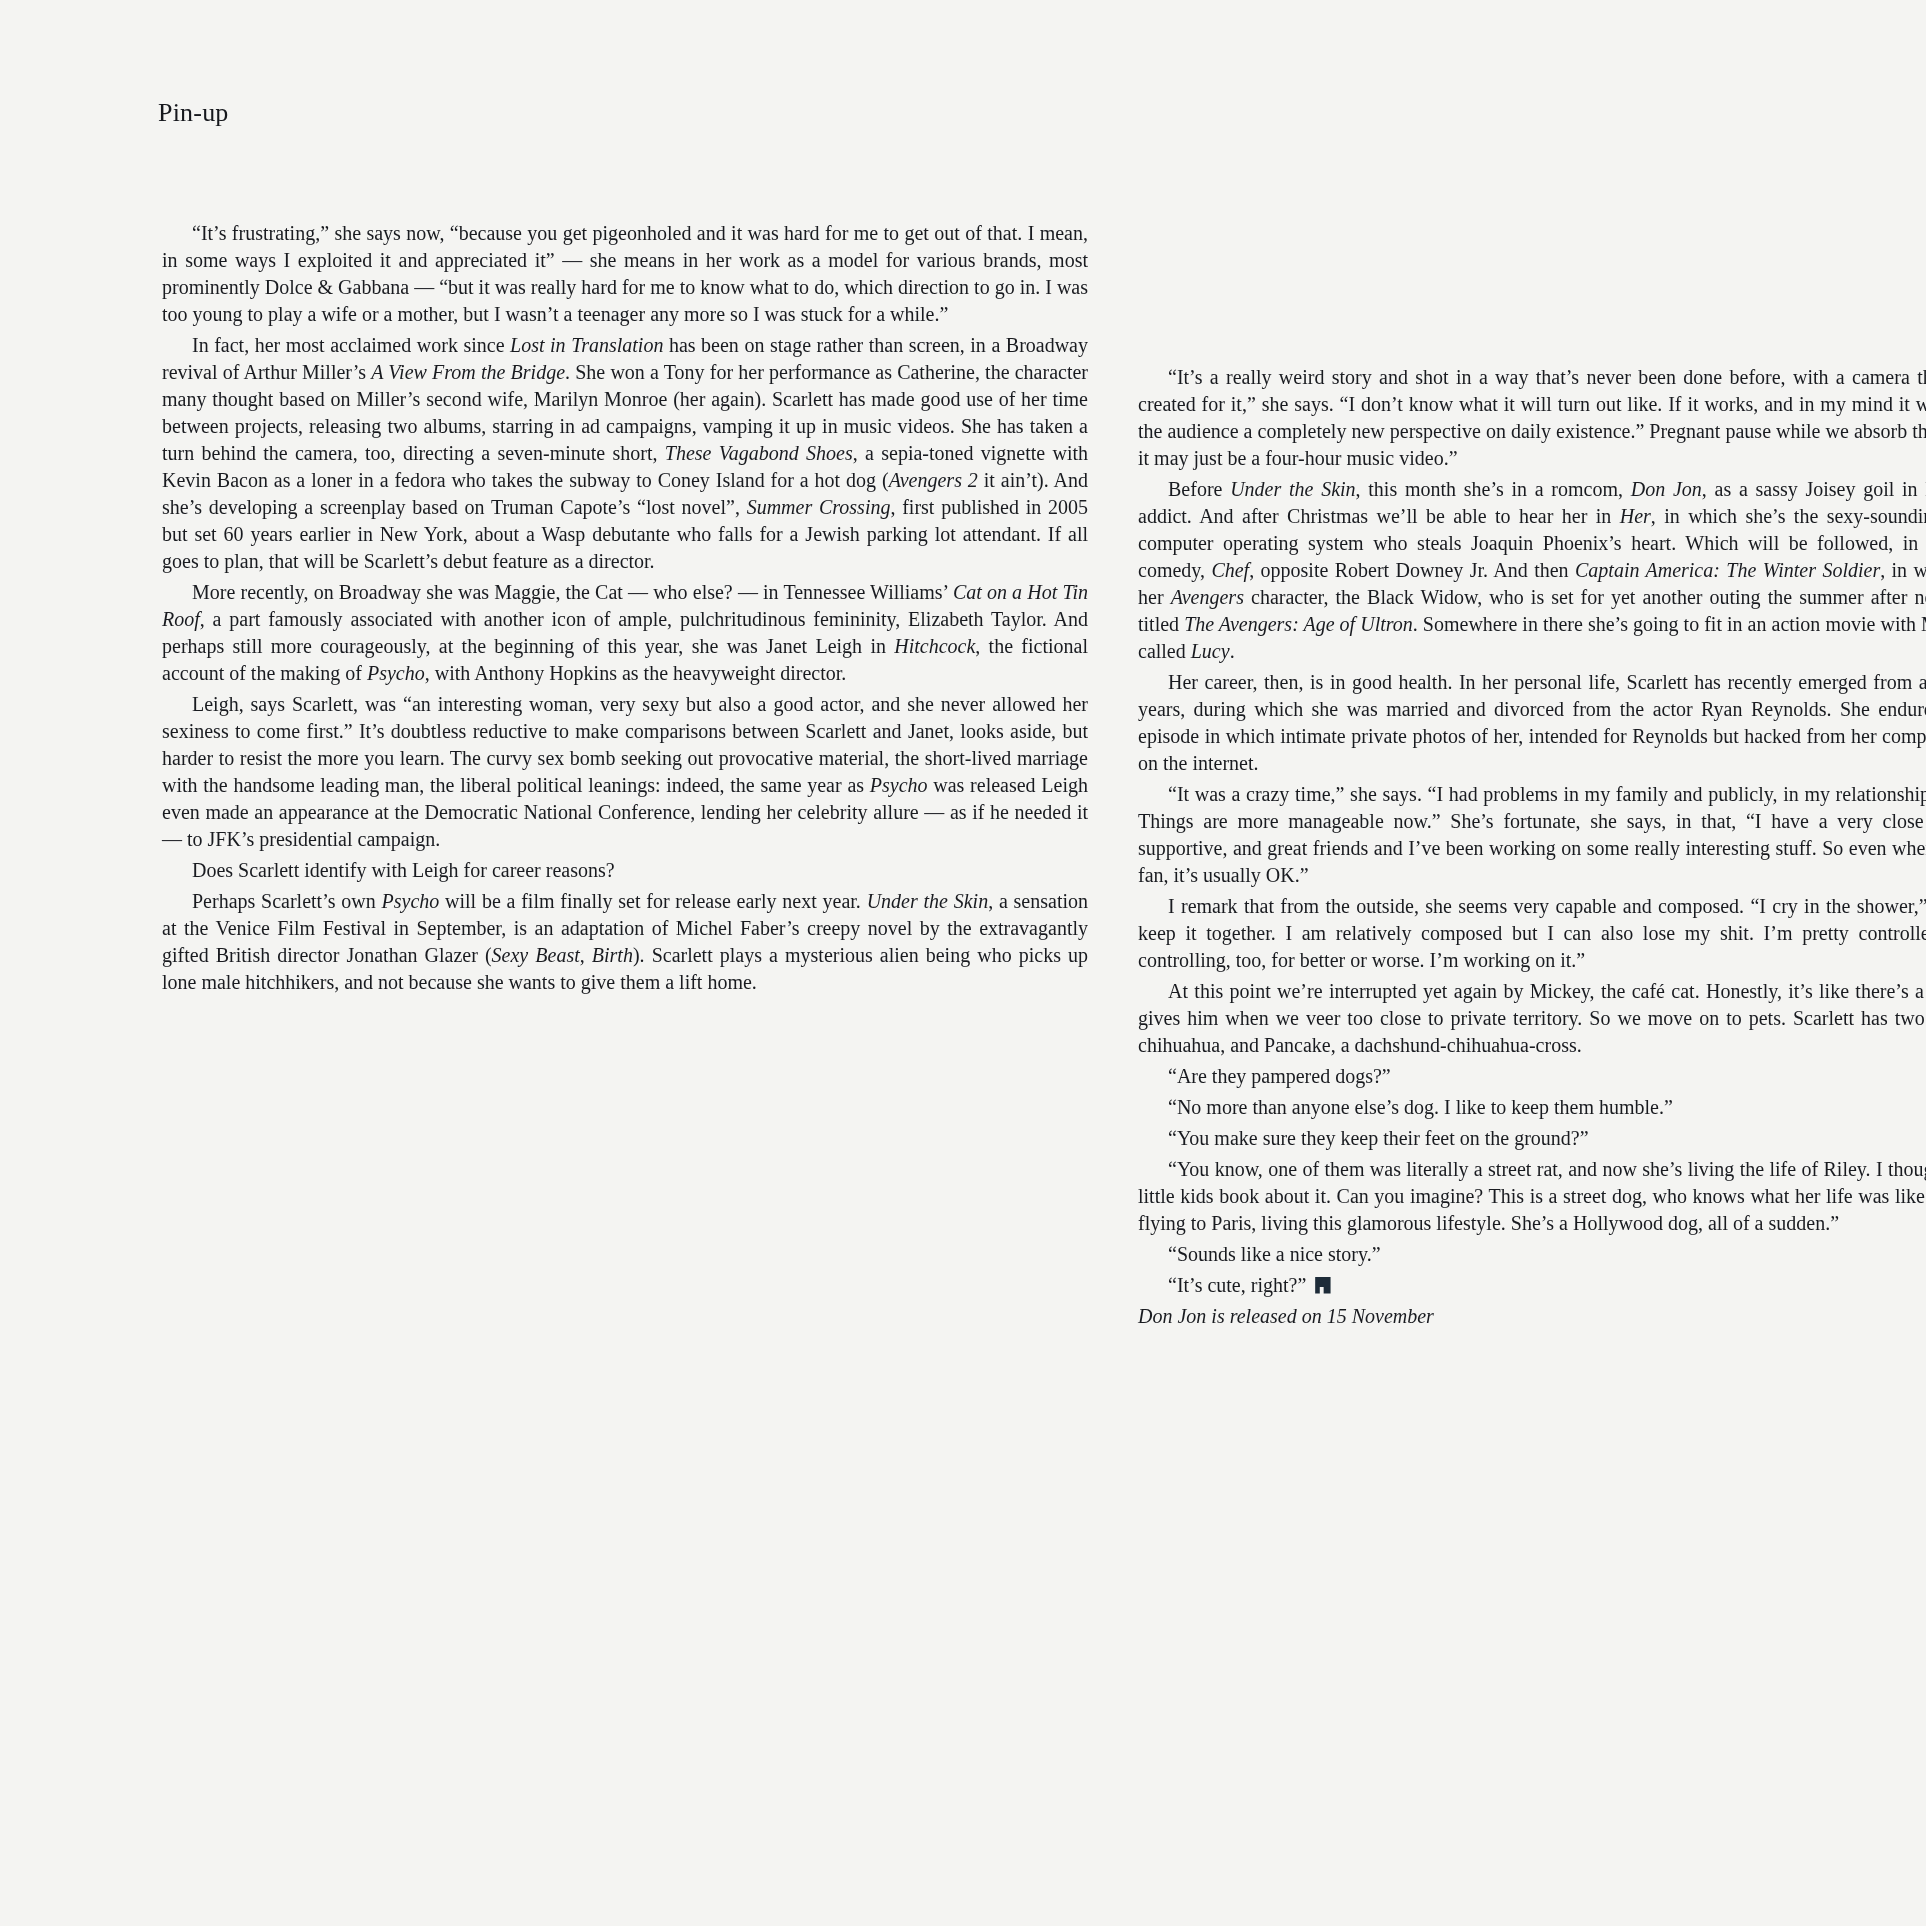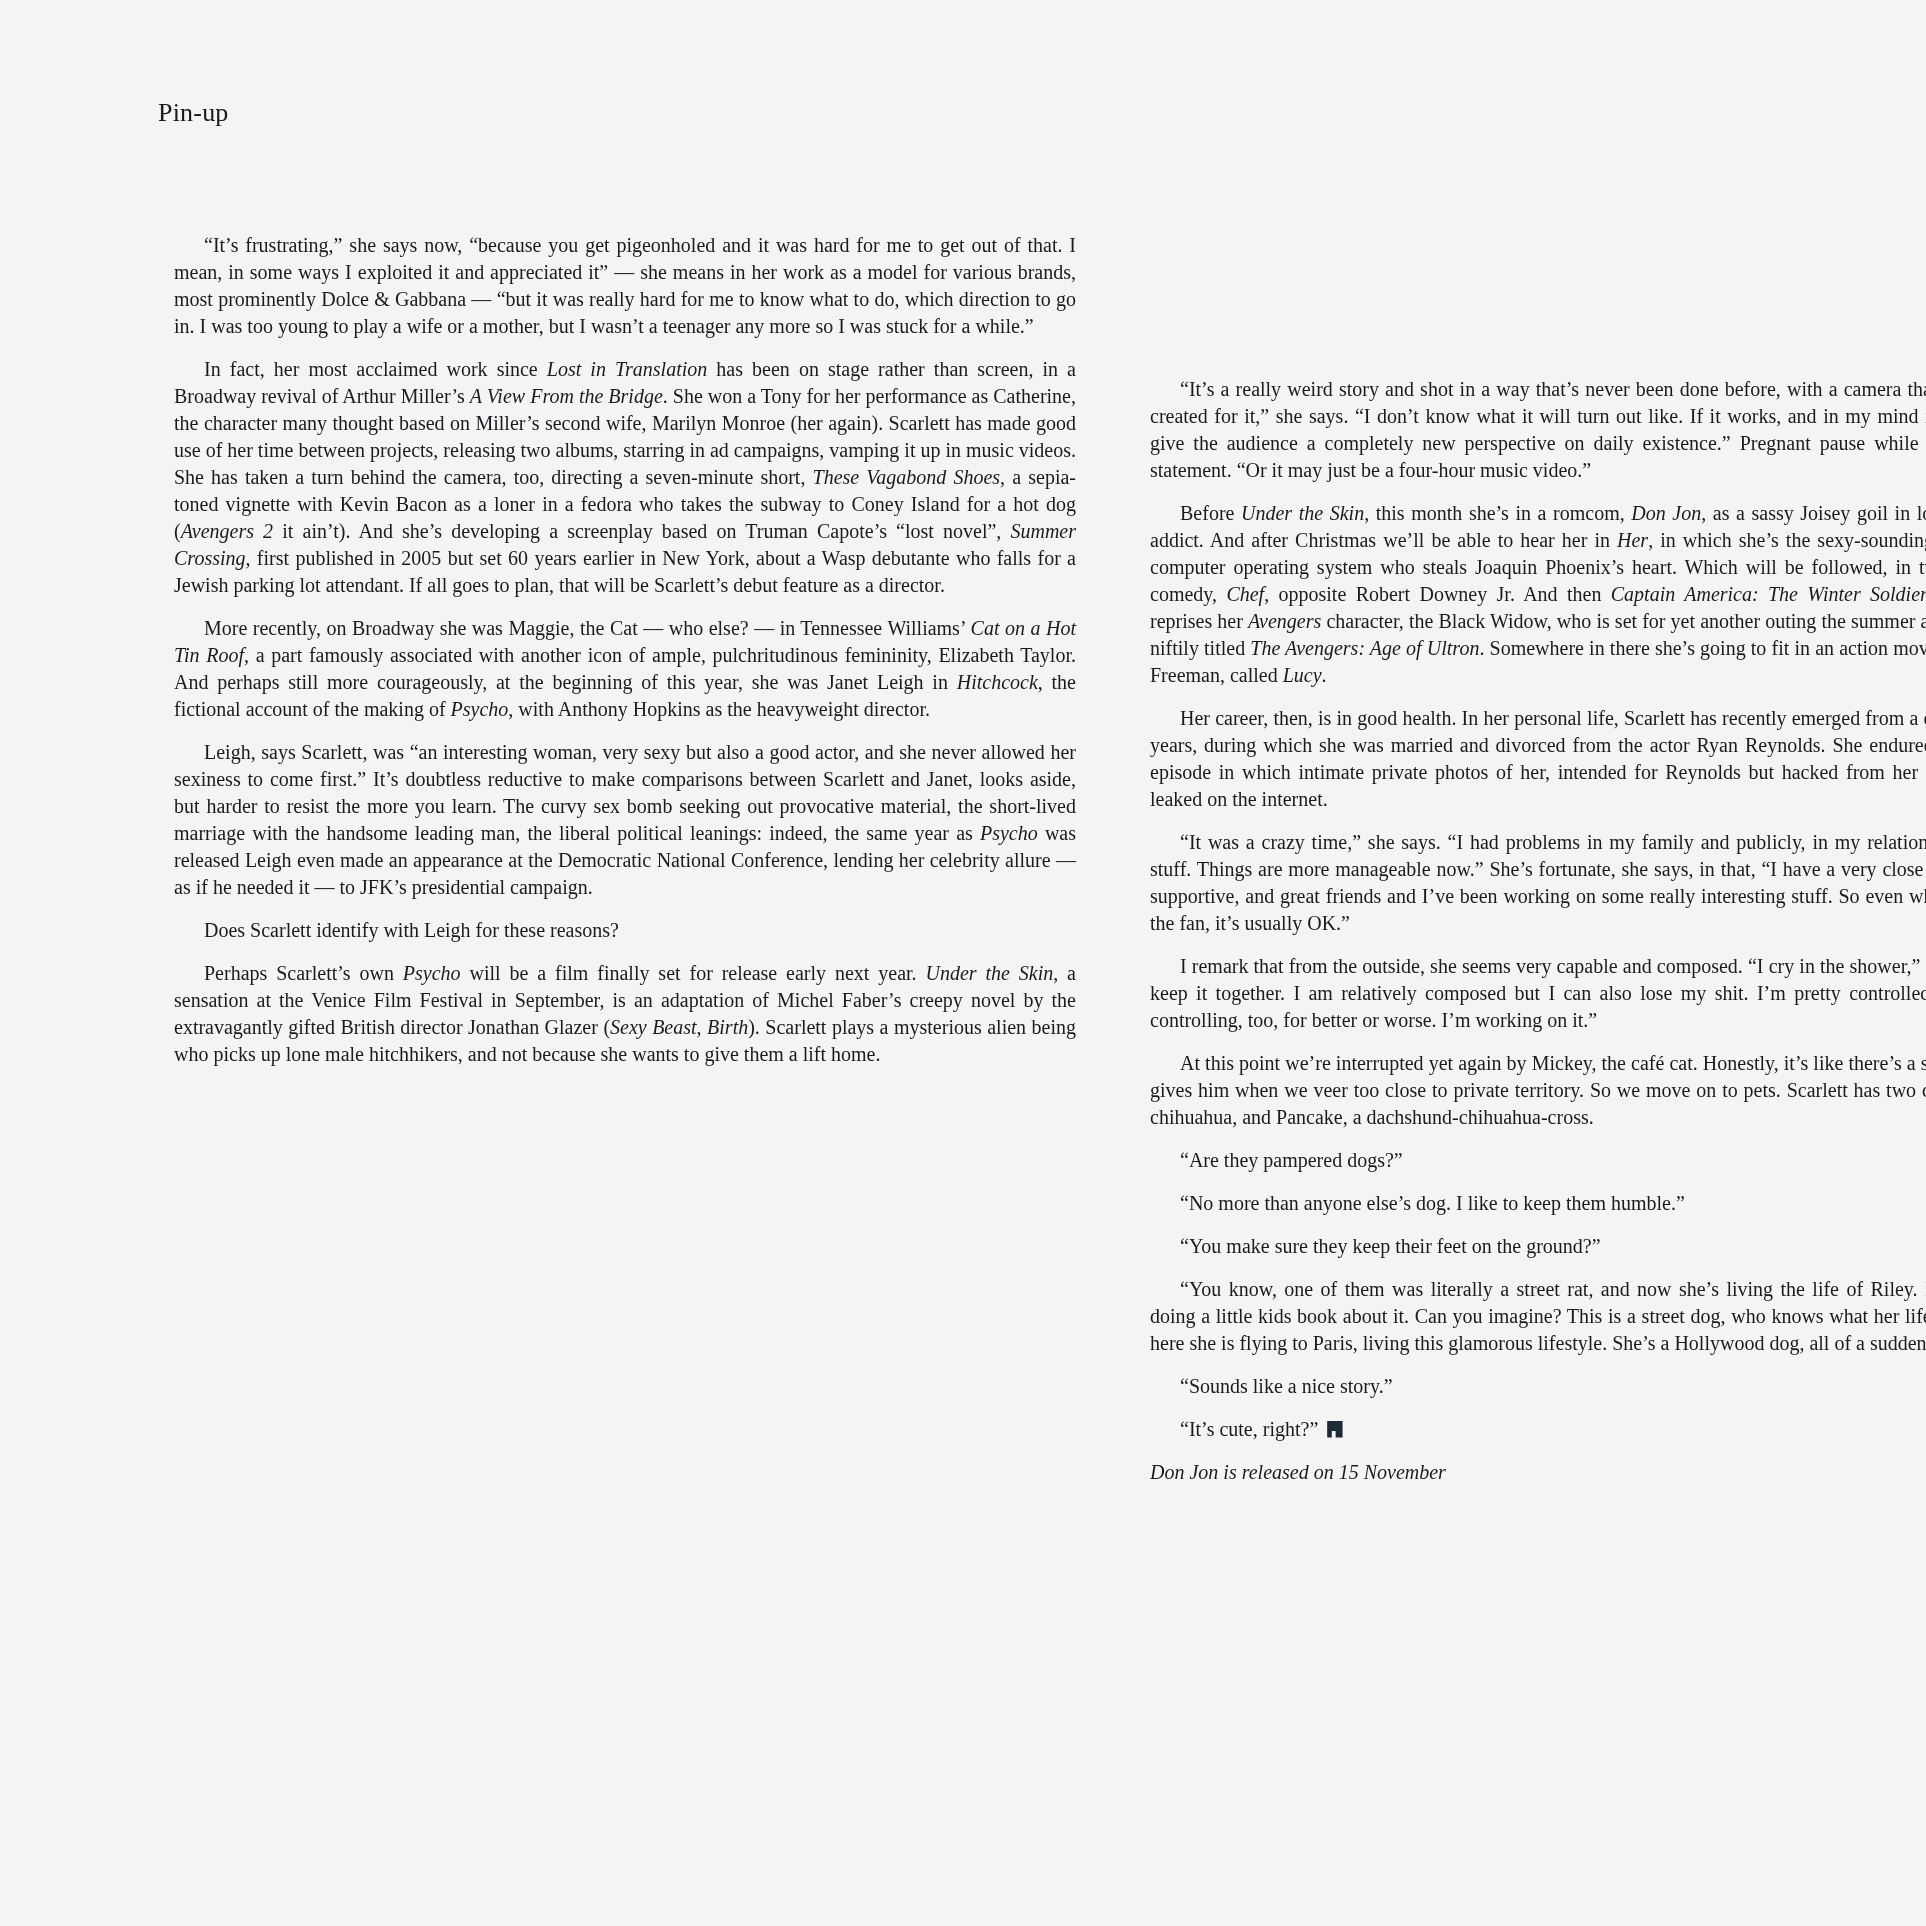--- a/index.html
+++ b/index.html
@@ -50,21 +50,21 @@
     font-size: 20px;
     line-height: 27px;
     text-align: justify;
     text-justify: inter-word;
     hyphens: none;
     color: #191b20;
   }
   .col.left  { left: 158px; }
   .col.right { left: 1134px; top: 360px; }
   .col p {
-    margin: 16px;
+    margin: 4px;
     text-indent: 30px;
   }
   .col p.noindent { text-indent: 0; }
   .col p i, .col p em { font-style: italic; }
   .endmark {
     display: inline-block;
     width: 15.4px;
     height: 17px;
     background: #1d2b38;
     vertical-align: -1.5px;
@@ -81,21 +81,21 @@
 <div class="page">
 
   <div class="section-label">Pin-up</div>
 
 
   <div class="col left" id="col-left">
       <p>“It’s frustrating,” she says now, “because you get pigeonholed and it was hard for me to get out of that. I mean, in some ways I exploited it and appreciated it” — she means in her work as a model for various brands, most prominently Dolce &amp; Gabbana — “but it was really hard for me to know what to do, which direction to go in. I was too young to play a wife or a mother, but I wasn’t a teenager any more so I was stuck for a while.”</p>
       <p>In fact, her most acclaimed work since <i>Lost in Translation</i> has been on stage rather than screen, in a Broadway revival of Arthur Miller’s <i>A View From the Bridge</i>. She won a Tony for her performance as Catherine, the character many thought based on Miller’s second wife, Marilyn Monroe (her again). Scarlett has made good use of her time between projects, releasing two albums, starring in ad campaigns, vamping it up in music videos. She has taken a turn behind the camera, too, directing a seven-minute short, <i>These Vagabond Shoes</i>, a sepia-toned vignette with Kevin Bacon as a loner in a fedora who takes the subway to Coney Island for a hot dog (<i>Avengers 2</i> it ain’t). And she’s developing a screenplay based on Truman Capote’s “lost novel”, <i>Summer Crossing</i>, first published in 2005 but set 60 years earlier in New York, about a Wasp debutante who falls for a Jewish parking lot attendant. If all goes to plan, that will be Scarlett’s debut feature as a director.</p>
       <p>More recently, on Broadway she was Maggie, the Cat — who else? — in Tennessee Williams’ <i>Cat on a Hot Tin Roof</i>, a part famously associated with another icon of ample, pulchritudinous femininity, Elizabeth Taylor. And perhaps still more courageously, at the beginning of this year, she was Janet Leigh in <i>Hitchcock</i>, the fictional account of the making of <i>Psycho</i>, with Anthony Hopkins as the heavyweight director.</p>
       <p>Leigh, says Scarlett, was “an interesting woman, very sexy but also a good actor, and she never allowed her sexiness to come first.” It’s doubtless reductive to make comparisons between Scarlett and Janet, looks aside, but harder to resist the more you learn. The curvy sex bomb seeking out provocative material, the short-lived marriage with the handsome leading man, the liberal political leanings: indeed, the same year as <i>Psycho</i> was released Leigh even made an appearance at the Democratic National Conference, lending her celebrity allure — as if he needed it — to JFK’s presidential campaign.</p>
-      <p>Does Scarlett identify with Leigh for these reasons?</p>
+      <p>Does Scarlett identify with Leigh for career reasons?</p>
       <p>Perhaps Scarlett’s own <i>Psycho</i> will be a film finally set for release early next year. <i>Under the Skin</i>, a sensation at the Venice Film Festival in September, is an adaptation of Michel Faber’s creepy novel by the extravagantly gifted British director Jonathan Glazer (<i>Sexy Beast</i>, <i>Birth</i>). Scarlett plays a mysterious alien being who picks up lone male hitchhikers, and not because she wants to give them a lift home.</p>
     </div>
 
   <div class="col right" id="col-right">
       <p>“It’s a really weird story and shot in a way that’s never been done before, with a camera that was specially created for it,” she says. “I don’t know what it will turn out like. If it works, and in my mind it works, it will give the audience a completely new perspective on daily existence.” Pregnant pause while we absorb that statement. “Or it may just be a four-hour music video.”</p>
       <p>Before <i>Under the Skin</i>, this month she’s in a romcom, <i>Don Jon</i>, as a sassy Joisey goil in love with a porn addict. And after Christmas we’ll be able to hear her in <i>Her</i>, in which she’s the sexy-sounding Siri-alike, the computer operating system who steals Joaquin Phoenix’s heart. Which will be followed, in turn, by another comedy, <i>Chef</i>, opposite Robert Downey Jr. And then <i>Captain America: The Winter Soldier</i>, in which she reprises her <i>Avengers</i> character, the Black Widow, who is set for yet another outing the summer after next, in the niftily titled <i>The Avengers: Age of Ultron</i>. Somewhere in there she’s going to fit in an action movie with Morgan Freeman, called <i>Lucy</i>.</p>
       <p>Her career, then, is in good health. In her personal life, Scarlett has recently emerged from a challenging few years, during which she was married and divorced from the actor Ryan Reynolds. She endured an unpleasant episode in which intimate private photos of her, intended for Reynolds but hacked from her computer, were leaked on the internet.</p>
       <p>“It was a crazy time,” she says. “I had problems in my family and publicly, in my relationship — all that stuff. Things are more manageable now.” She’s fortunate, she says, in that, “I have a very close family who are supportive, and great friends and I’ve been working on some really interesting stuff. So even when the shit hits the fan, it’s usually OK.”</p>
       <p>I remark that from the outside, she seems very capable and composed. “I cry in the shower,” she says. “No, I keep it together. I am relatively composed but I can also lose my shit. I’m pretty controlled, and probably controlling, too, for better or worse. I’m working on it.”</p>
       <p>At this point we’re interrupted yet again by Mickey, the café cat. Honestly, it’s like there’s a secret signal she gives him when we veer too close to private territory. So we move on to pets. Scarlett has two dogs: Maggie, a chihuahua, and Pancake, a dachshund-chihuahua-cross.</p>

